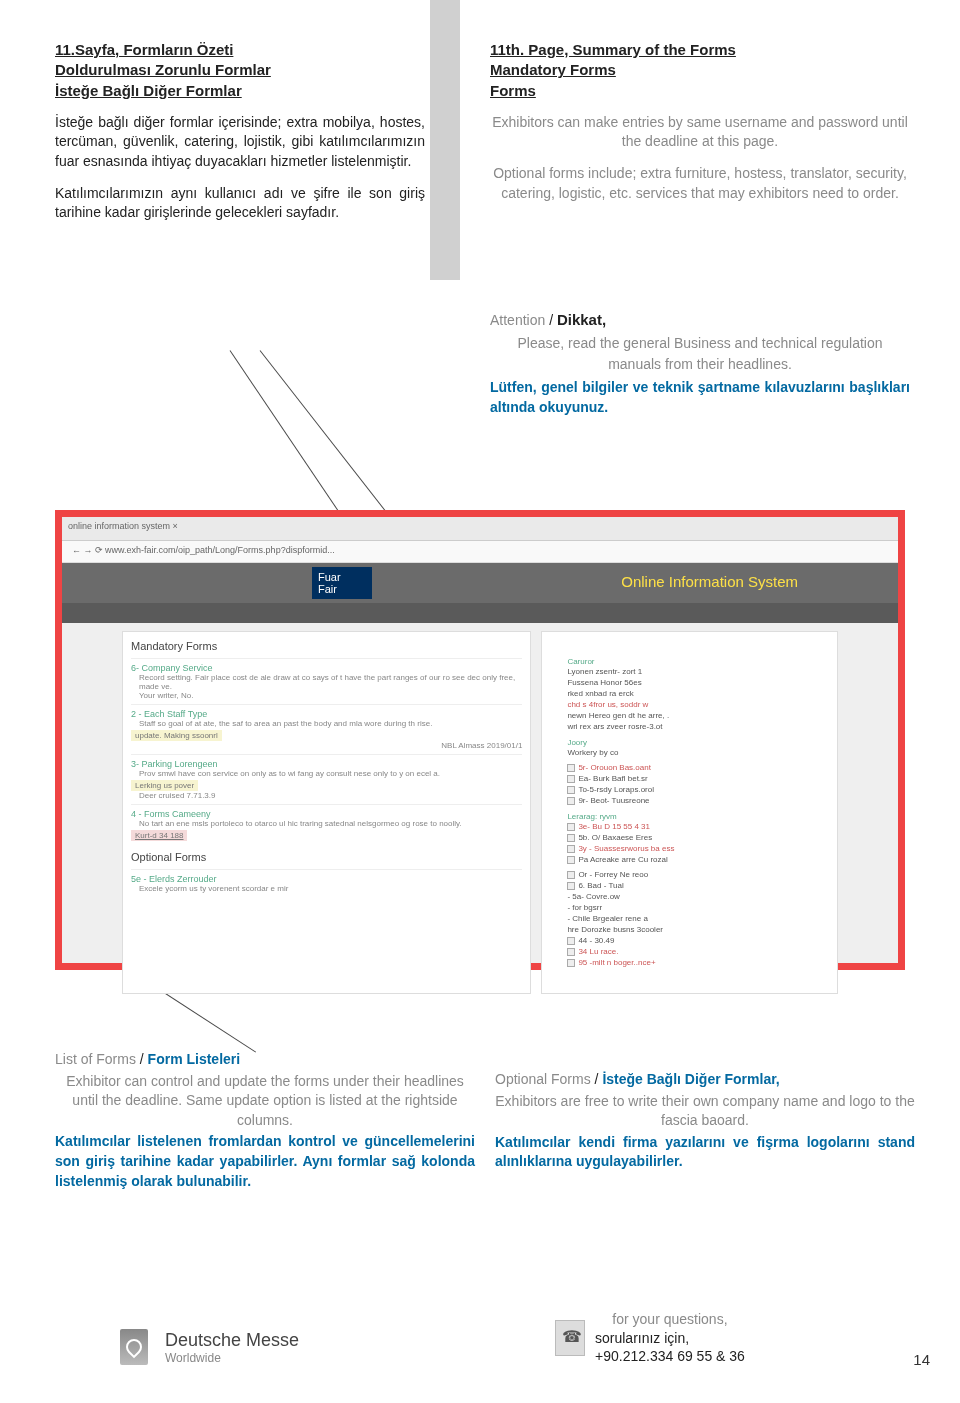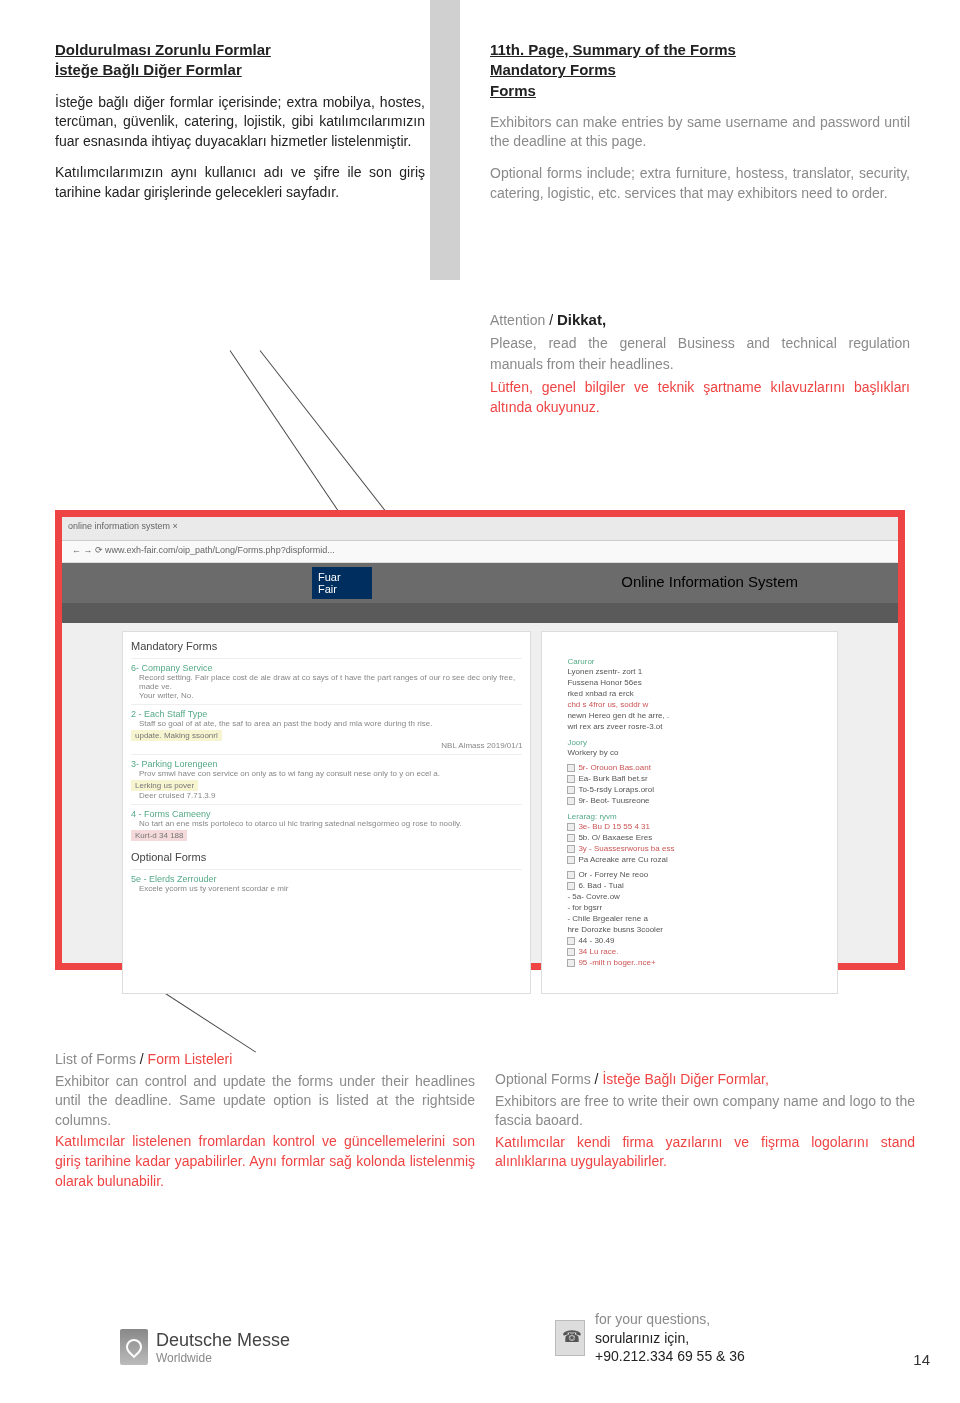--- a/index.html
+++ b/index.html
@@ -4,65 +4,66 @@
 <style>
   * { box-sizing: border-box; margin: 0; padding: 0; }
   body { width: 960px; margin: 0 auto; font-family: Arial, Helvetica, sans-serif; font-size: 14px; color: #222; background: #fff; }
   .page { position: relative; width: 960px; height: 1403px; background: #fff; }
   .gray-band { position: absolute; left: 430px; top: 0; width: 30px; height: 280px; background: #d0d0d0; }
   .col-left { position: absolute; left: 55px; top: 40px; width: 370px; }
   .col-right { position: absolute; left: 490px; top: 40px; width: 420px; }
   .head-bold { font-weight: bold; font-size: 15px; line-height: 1.35; }
   .underline { text-decoration: underline; }
   .body-txt { font-size: 14px; line-height: 1.4; text-align: justify; margin-top: 12px; }
-  .gray-txt { color: #8a8a8a; }
-  .black-txt { color: #ef4444; }
+  .gray-txt { color: #8a8a8a; text-align: center; }
+  .black-txt { color: #0369a1; font-weight: bold; }
   .callout { position: absolute; left: 490px; top: 310px; width: 420px; font-size: 14px; line-height: 1.45; text-align: justify; }
   .screenshot { position: absolute; left: 55px; top: 510px; width: 850px; height: 460px; border: 7px solid #ef4444; background: #f5f5f5; }
   .ss-tabs { height: 24px; background: #eaeaea; border-bottom: 1px solid #ccc; font-size: 9px; color: #666; padding: 4px 6px; }
   .ss-url { height: 22px; background: #f9f9f9; border-bottom: 1px solid #ddd; font-size: 9px; color: #666; padding: 4px 10px; }
   .ss-header { position: relative; height: 40px; background: #6b6b6b; }
   .ss-logo-box { position: absolute; left: 250px; top: 4px; width: 60px; height: 32px; background: #002f5f; color: #fff; font-size: 11px; padding: 4px 6px; line-height: 1.1; }
-  .ss-title { position: absolute; right: 100px; top: 10px; color: #000000; font-size: 15px; }
+  .ss-title { position: absolute; right: 100px; top: 10px; color: #fde047; font-size: 15px; }
   .ss-nav { height: 20px; background: #5a5a5a; }
   .ss-body { position: absolute; top: 106px; left: 0; right: 0; bottom: 0; background: #efefef; padding: 8px 60px; }
   .ss-main { display: flex; gap: 10px; }
   .ss-main-left { flex: 1.6; background: #fff; border: 1px solid #ddd; padding: 8px; }
   .ss-main-right { flex: 1; background: #fff; border: 1px solid #ddd; padding: 25px; font-size: 8px; color: #555; }
   .ss-h { font-size: 11px; color: #444; margin-bottom: 6px; }
   .ss-item { border-top: 1px solid #eee; padding: 4px 0; font-size: 8px; color: #666; }
   .ss-item .ttl { color: #5a8; font-size: 9px; }
   .ss-item .desc { color: #888; padding-left: 8px; }
   .ss-yellow { background: #f7f4d0; display: inline-block; padding: 1px 4px; margin-top: 2px; color: #777; }
-  .ss-pink { background: #f4dada; display: inline-block; padding: 1px 4px; margin-top: 2px; color: #777; }
+  .ss-pink { background: #f4dada; display: inline-block; padding: 1px 4px; margin-top: 2px; color: #777; text-decoration: underline; }
   .ss-side-line { padding: 1px 0; }
   .ss-chk { display:inline-block; width:8px; height:8px; border:1px solid #aaa; background:#eee; margin-right:3px; vertical-align:middle; }
   .leader-line { position: absolute; background: #4a4a4a; height: 1px; transform-origin: left center; }
   .annot-bl-left { position: absolute; left: 55px; top: 1050px; width: 420px; font-size: 14px; line-height: 1.4; text-align: justify; }
   .annot-bl-right { position: absolute; left: 495px; top: 1070px; width: 420px; font-size: 14px; line-height: 1.4; text-align: justify; }
   .footer { position: absolute; left: 0; bottom: 20px; width: 100%; }
-  .dm-logo { position: absolute; left: 120px; bottom: 18px; display: flex; align-items: center; gap: 8px; }
+  .dm-logo { position: absolute; left: 120px; bottom: 18px; display: flex; align-items: center; gap: 17px; }
   .dm-logo .glyph { width: 28px; height: 36px; background: linear-gradient(#888,#bbb); border-radius: 2px; position: relative; }
   .dm-logo .glyph::after { content:""; position:absolute; left:6px; top:10px; width:12px; height:12px; border:2px solid #fff; border-radius:50% 50% 50% 0; transform:rotate(-45deg); }
   .dm-text .l1 { font-size: 18px; color: #444; }
   .dm-text .l2 { font-size: 12px; color: #888; }
   .contact { position: absolute; left: 555px; bottom: 18px; display: flex; align-items: center; gap: 10px; }
   .contact .icon { width: 30px; height: 36px; background: #ddd; border: 1px solid #bbb; position: relative; }
   .contact .icon::after { content:"☎"; position:absolute; left:6px; top:6px; font-size:16px; color:#555; }
   .contact .ct-text { font-size: 14px; line-height: 1.3; }
   .page-num { position: absolute; right: 30px; bottom: 15px; font-size: 15px; color: #333; }
 </style>
 </head>
 <body>
 
 <div class="page">
 
   <div class="gray-band"></div>
 
   <div class="col-left">
+    <div class="head-bold underline">11.Sayfa, Formların Özeti</div>
     <div class="head-bold underline">Doldurulması Zorunlu Formlar</div>
     <div class="head-bold underline">İsteğe Bağlı Diğer Formlar</div>
     <div class="body-txt">İsteğe bağlı diğer formlar içerisinde; extra mobilya, hostes, tercüman, güvenlik, catering, lojistik, gibi katılımcılarımızın fuar esnasında ihtiyaç duyacakları hizmetler listelenmiştir.</div>
     <div class="body-txt">Katılımcılarımızın aynı kullanıcı adı ve şifre ile son giriş tarihine kadar girişlerinde gelecekleri sayfadır.</div>
   </div>
 
   <div class="col-right">
     <div class="head-bold underline">11th. Page, Summary of the Forms</div>
     <div class="head-bold underline">Mandatory Forms</div>
     <div class="head-bold underline">Forms</div>

